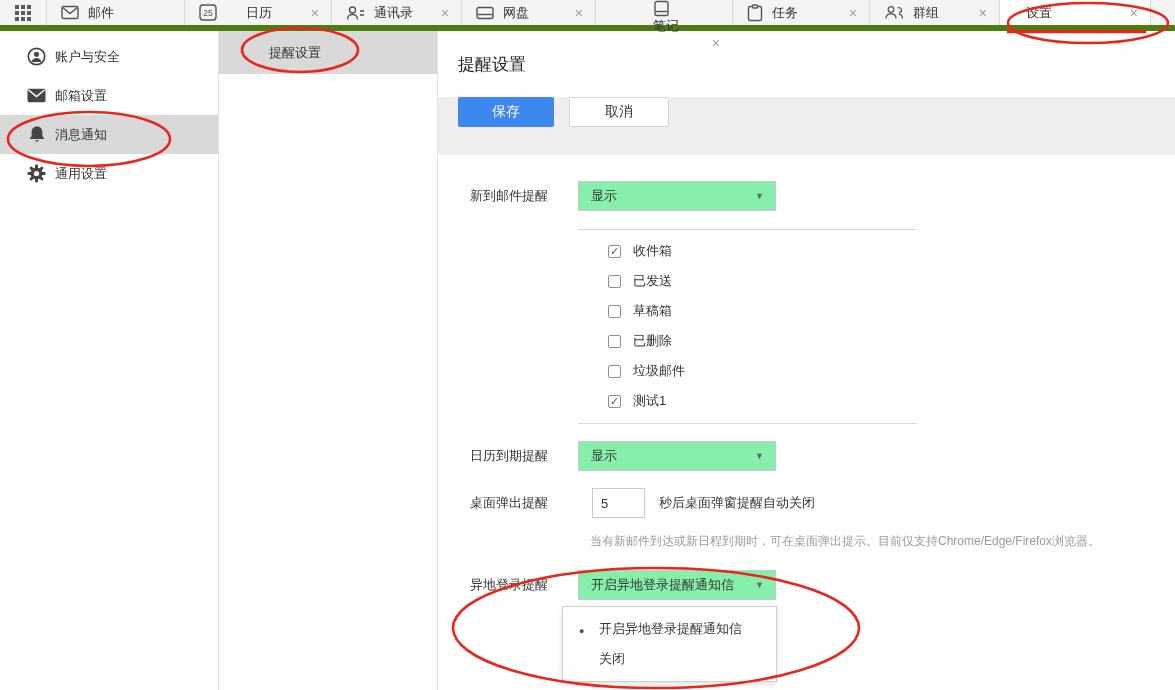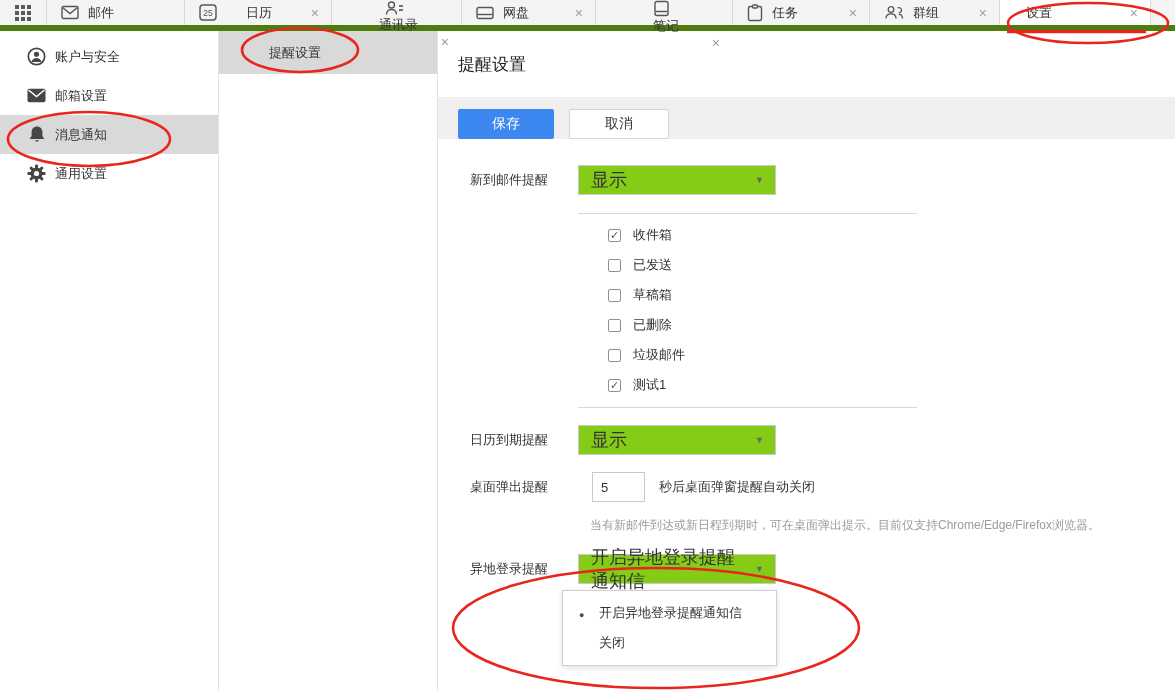--- a/index.html
+++ b/index.html
@@ -8,46 +8,46 @@
   .app { position:relative; width:1175px; height:690px; overflow:hidden; background:#fff; }
 
   
   .tabbar { display:flex; height:31px; background:#f4f4f4; border-bottom:6px solid #4d7c0f; }
   .apps-btn { width:47px; border-right:1px solid #d9d9d9; display:flex; align-items:center; justify-content:center; cursor:pointer; }
   .grid-icon { display:grid; grid-template-columns:repeat(3,4px); grid-gap:2px; }
   .grid-icon i { width:4px; height:4px; background:#5a5a5a; display:block; }
   .tab { display:flex; align-items:center; border-right:1px solid #d9d9d9; padding:0 10px 0 14px; font-size:13px; color:#333; cursor:pointer; position:relative; }
   .tab .ticon { display:flex; align-items:center; margin-right:9px; color:#555; }
   .tab .tclose { margin-left:auto; color:#9d9d9d; font-size:14px; padding:0 2px; }
-  .t-mail{width:138px;} .t-cal{width:147px;gap:20px;} .t-contacts{width:130px;flex-direction:column;} .t-drive{width:134px;}
+  .t-mail{width:138px;} .t-cal{width:147px;gap:20px;} .t-contacts{width:130px;} .t-drive{width:134px;}
   .t-notes{width:137px;flex-direction:column;} .t-tasks{width:137px;} .t-groups{width:130px;} .t-settings{width:151px; padding-left:26px;}
   .tab.active { background:#fff; }
 
   
   .cols { display:flex; height:659px; }
   .sidebar { width:219px; border-right:1px solid #e2e2e2; padding-top:6px; }
   .side-item { height:39px; display:flex; align-items:center; padding-left:27px; font-size:13px; color:#333; cursor:pointer; }
   .side-item .sicon { width:19px; height:19px; margin-right:9px; color:#454545; display:flex; align-items:center; justify-content:center; }
   .side-item.selected { background:#d9d9d9; }
 
   .col2 { width:219px; border-right:1px solid #e2e2e2; }
   .col2-item { height:43px; display:flex; align-items:center; padding-left:50px; font-size:13px; cursor:pointer; }
   .col2-item.selected { background:#d9d9d9; }
 
   
   .main { flex:1; position:relative; }
   .page-title { padding:24px 0 0 20px; font-size:17px; color:#222; line-height:20px; }
-  .toolbar { margin-top:22px; height:42px; background:#efefef; display:flex; align-items:flex-end; padding-left:20px; }
+  .toolbar { margin-top:22px; height:58px; background:#efefef; display:flex; align-items:flex-start; padding-left:20px; }
   .btn { height:30px; font-size:14px; border-radius:2px; cursor:pointer; display:flex; align-items:center; justify-content:center; }
   .btn-save { width:96px; background:#3d87f1; color:#fff; border:1px solid #3d87f1; }
   .btn-cancel { width:100px; background:#fff; color:#333; border:1px solid #d5d5d5; margin-left:15px; }
 
   .form-row { display:flex; align-items:center; margin-left:32px; }
   .form-label { width:108px; font-size:13px; color:#333; flex:none; }
-  .select { position:relative; width:198px; height:30px; border:1px solid #c9c9c9; background:#84cc16; display:flex; align-items:center; padding:0 26px 0 12px; font-size:18px; color:#333; cursor:pointer; }
+  .select { position:relative; width:198px; height:30px; border:1px solid #c9c9c9; background:#86efac; display:flex; align-items:center; padding:0 26px 0 12px; font-size:13px; color:#333; cursor:pointer;text-align:center; }
   .select .caret { position:absolute; right:11px; top:50%; transform:translateY(-50%); font-size:9px; color:#666; }
   .select .caret::after { content:"▼"; }
 
   .row-newmail { margin-top:26px;margin-left:32px; }
   .folders { margin-left:140px; width:339px; border-top:1px solid #d8d8d8; border-bottom:1px solid #d8d8d8; margin-top:18px; padding:6px 0 7px 0; }
   .folder-row { height:30px; display:flex; align-items:center; padding-left:30px; cursor:pointer; }
   .cb { width:13px; height:13px; border:1px solid #8f8f8f; border-radius:2px; background:#fff; margin-right:12px; position:relative; flex:none; }
   .folder-row.checked .cb::after { content:"✓"; position:absolute; left:1px; top:-1px; font-size:11px; color:#555; }
   .folder-label { font-size:13px; color:#333; }
 

